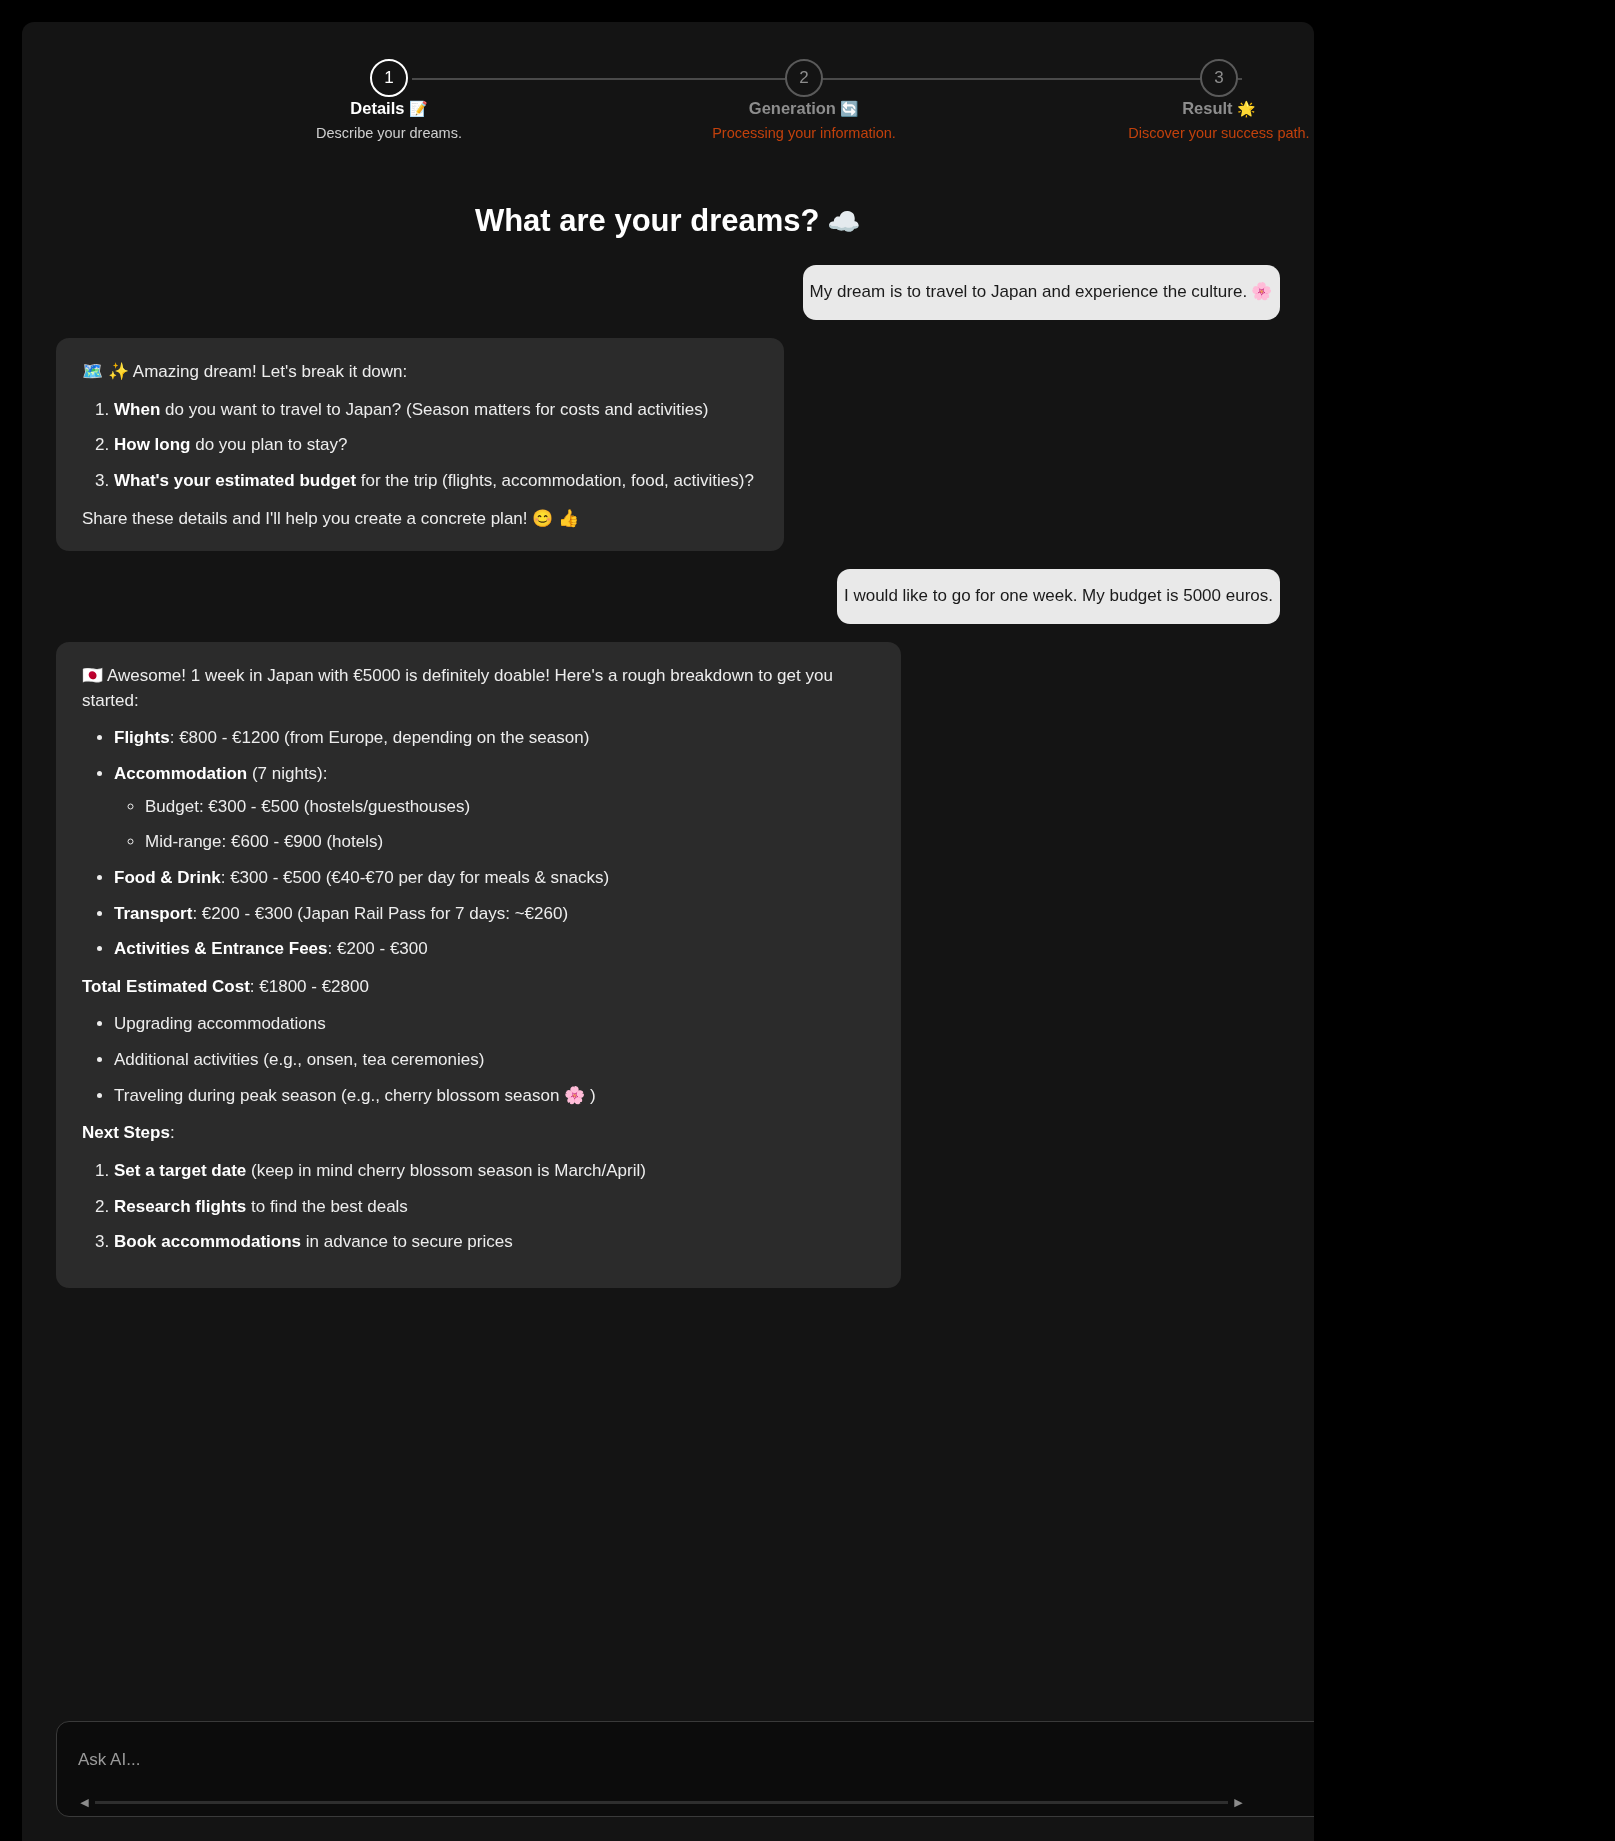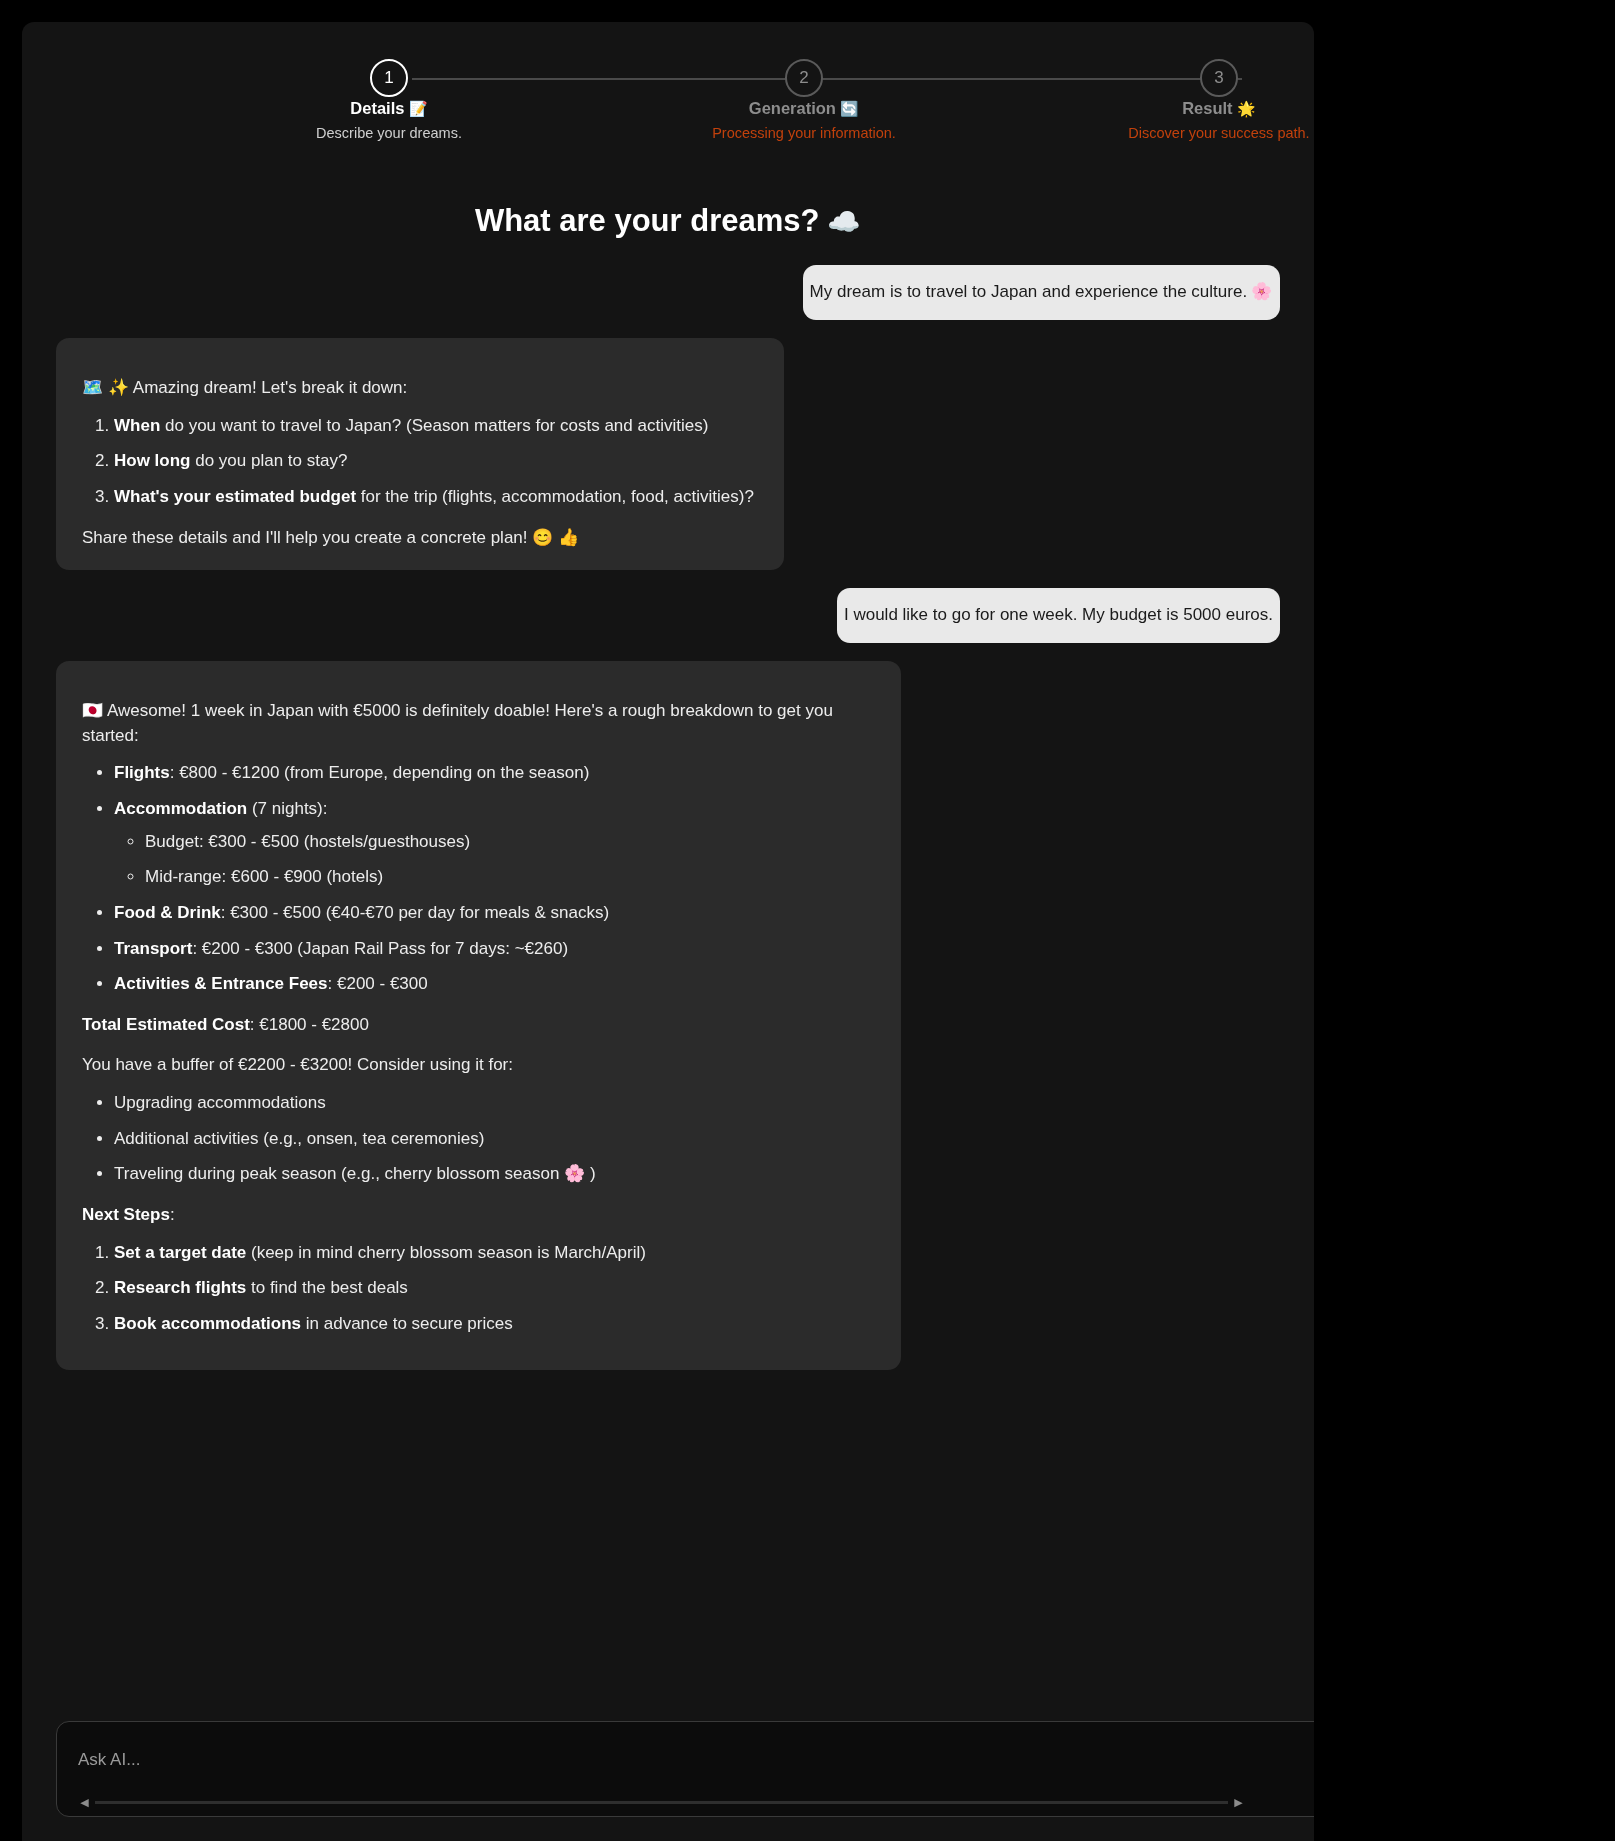--- a/index.html
+++ b/index.html
@@ -134,21 +134,21 @@
     color: #ededed;
     border-radius: 13px;
     padding: 22px 26px 20px 26px;
     font-size: 17px;
     line-height: 1.45;
     max-width: 845px;
   }
   .bubble-assistant.wide { max-width: 845px; width: 845px; }
   .bubble-assistant.narrow { max-width: 728px; width: 728px; }
 
-  .bubble-assistant p { margin: 16px 0 13px 0; }
+  .bubble-assistant p { margin: 0 0 13px 0; }
   .bubble-assistant p:last-child { margin-bottom: 0; }
   .bubble-assistant ol,
   .bubble-assistant ul {
     margin: 0 0 13px 0;
     padding-left: 32px;
   }
   .bubble-assistant ul ul {
     margin: 8px 0 4px 0;
     padding-left: 31px;
   }
@@ -288,21 +288,20 @@
               <li>Mid-range: €600 - €900 (hotels)</li>
             </ul>
           </li>
           <li><b>Food &amp; Drink</b><span>: €300 - €500 (€40-€70 per day for meals &amp; snacks)</span></li>
           <li><b>Transport</b><span>: €200 - €300 (Japan Rail Pass for 7 days: ~€260)</span></li>
           <li><b>Activities &amp; Entrance Fees</b><span>: €200 - €300</span></li>
         </ul>
 
         <p><b>Total Estimated Cost</b><span>: €1800 - €2800</span></p>
 
-        <p>You have a buffer of €2200 - €3200! Consider using it for:</p>
 
         <ul>
           <li>Upgrading accommodations</li>
           <li>Additional activities (e.g., onsen, tea ceremonies)</li>
           <li>Traveling during peak season (e.g., cherry blossom season 🌸 )</li>
         </ul>
 
         <p><b>Next Steps</b><span>:</span></p>
 
         <ol>

